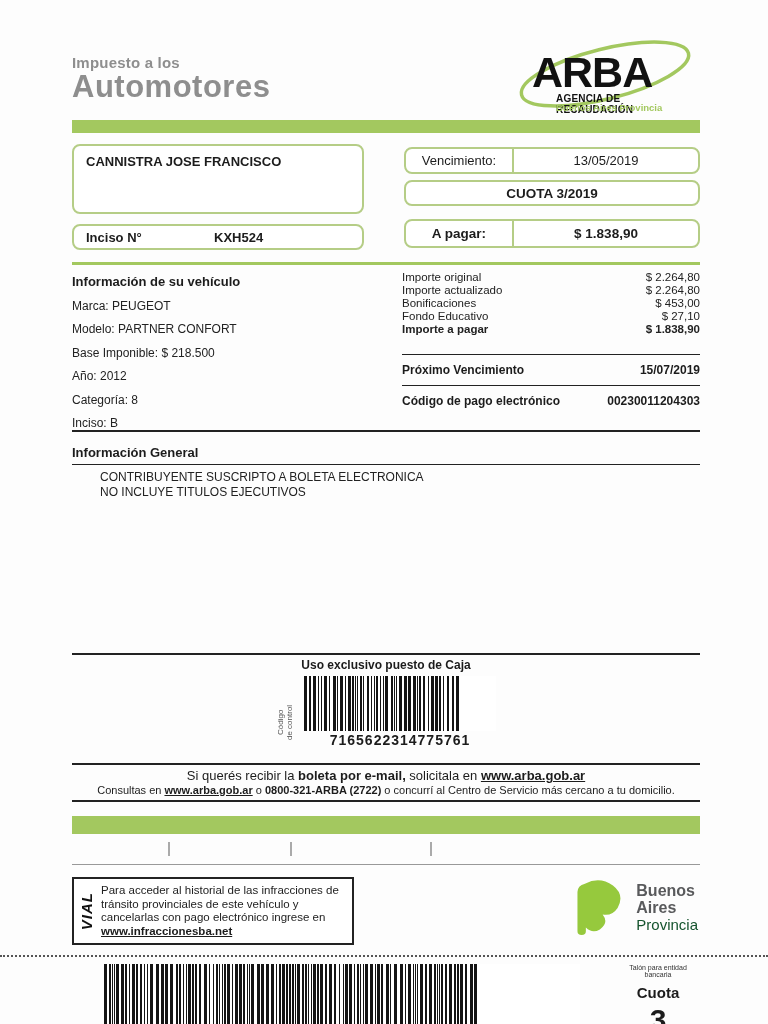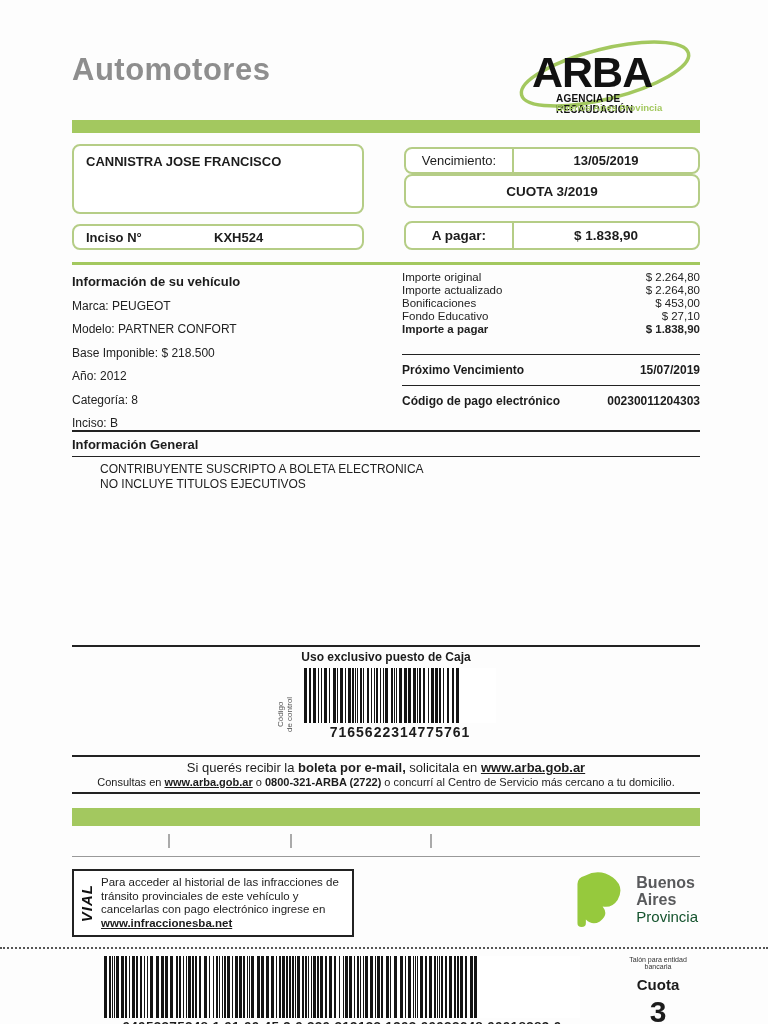--- a/index.html
+++ b/index.html
@@ -25,41 +25,41 @@
   
   .boxes-row { display:flex; justify-content:space-between; margin-top:11px; }
   .gbox { border:2px solid #b5cd86; border-radius:8px; background:#fff; }
   .col-left { width:292px; }
   .col-right { width:296px; }
   .name-box { height:70px; padding:8px 12px; font-size:13px; font-weight:bold; }
   .plate-box { height:26px; margin-top:10px; display:flex; align-items:center; font-size:13px; font-weight:bold; }
   .plate-box .lbl { padding-left:12px; width:140px; }
   .venc-box { height:27px; margin-top:3px; display:flex; align-items:stretch; font-size:13px; }
   .venc-box .cell-l { width:108px; display:flex; align-items:center; justify-content:center; border-right:2px solid #b5cd86; }
-  .venc-box .cell-r { flex:1; display:flex; align-items:center; justify-content:center; font-weight:bold; }
-  .cuota-box { height:34px; display:flex; align-items:center; justify-content:center; font-size:13.5px; font-weight:bold; }
+  .venc-box .cell-r { flex:1; display:flex; align-items:center; justify-content:center; font-weight:normal; }
+  .cuota-box { height:26px; margin-top:6px; display:flex; align-items:center; justify-content:center; font-size:13.5px; font-weight:bold; }
   .pagar-box { height:29px; margin-top:13px; display:flex; align-items:stretch; font-size:13.5px; font-weight:bold; }
   .pagar-box .cell-l { width:108px; display:flex; align-items:center; justify-content:center; border-right:2px solid #b5cd86; }
   .pagar-box .cell-r { flex:1; display:flex; align-items:center; justify-content:center; }
 
   .greenrule { height:3px; background:#a3c85f; margin-top:12px; }
 
   
   .info-cols { display:flex; justify-content:space-between; margin-top:6px; }
   .veh-col { width:312px; }
   .veh-heading { font-size:13px; font-weight:bold; padding-top:3px; }
   .veh-line { font-size:12px; margin-top:9.5px; color:#222; }
   .amt-col { width:298px; }
   .amt-row { display:flex; justify-content:space-between; font-size:11.5px; line-height:13px; color:#222; }
   .amt-row.bold { font-weight:bold; }
   .amt-hr { border:0; border-top:1.5px solid #222; margin-top:18px; }
   .amt-row2 { display:flex; justify-content:space-between; font-size:12px; font-weight:bold; padding:8px 0; }
 
   .fullhr { border:0; border-top:2px solid #222; }
-  .gen-heading { font-size:13px; font-weight:bold; padding:5px 0 4px 0; }
+  .gen-heading { font-size:13px; font-weight:bold; padding:13px 0 4px 0; }
   .gen-lines { margin-left:28px; padding-top:5px; }
   .gen-line { font-size:12px; line-height:15px; color:#222; }
 
   .spacer1 { height:153px; }
 
   
   .caja-heading { text-align:center; font-size:12px; font-weight:bold; padding-top:3px; }
   .caja-zone { display:flex; justify-content:center; align-items:flex-end; margin-top:4px; }
   .ctrl-label { writing-mode:vertical-rl; transform:rotate(180deg); font-size:8px; color:#555; line-height:9px; margin-right:10px; height:52px; text-align:center; }
   .caja-stack { display:flex; flex-direction:column; align-items:center; }
@@ -102,20 +102,21 @@
   .stub-num { font-size:30px; font-weight:bold; margin-top:2px; }
 </style>
 </head>
 <body>
 
 <div class="page">
   <div class="content">
 
     <div class="header">
       <div class="title-block">
+        <div class="title-small">Impuesto a los</div>
         <div class="title-big">Automotores</div>
       </div>
       <div class="arba-logo">
         <svg class="swoosh" width="190" height="76" viewBox="0 0 190 76">
           <ellipse cx="95" cy="36" rx="86" ry="25" fill="none" stroke="#a3c85f" stroke-width="3.5" transform="rotate(-14 95 36)"></ellipse>
         </svg>
         <div class="arba-word">ARBA</div>
         <div class="arba-sub1">AGENCIA DE RECAUDACIÓN</div>
         <div class="arba-sub2">Buenos Aires Provincia</div>
       </div>

